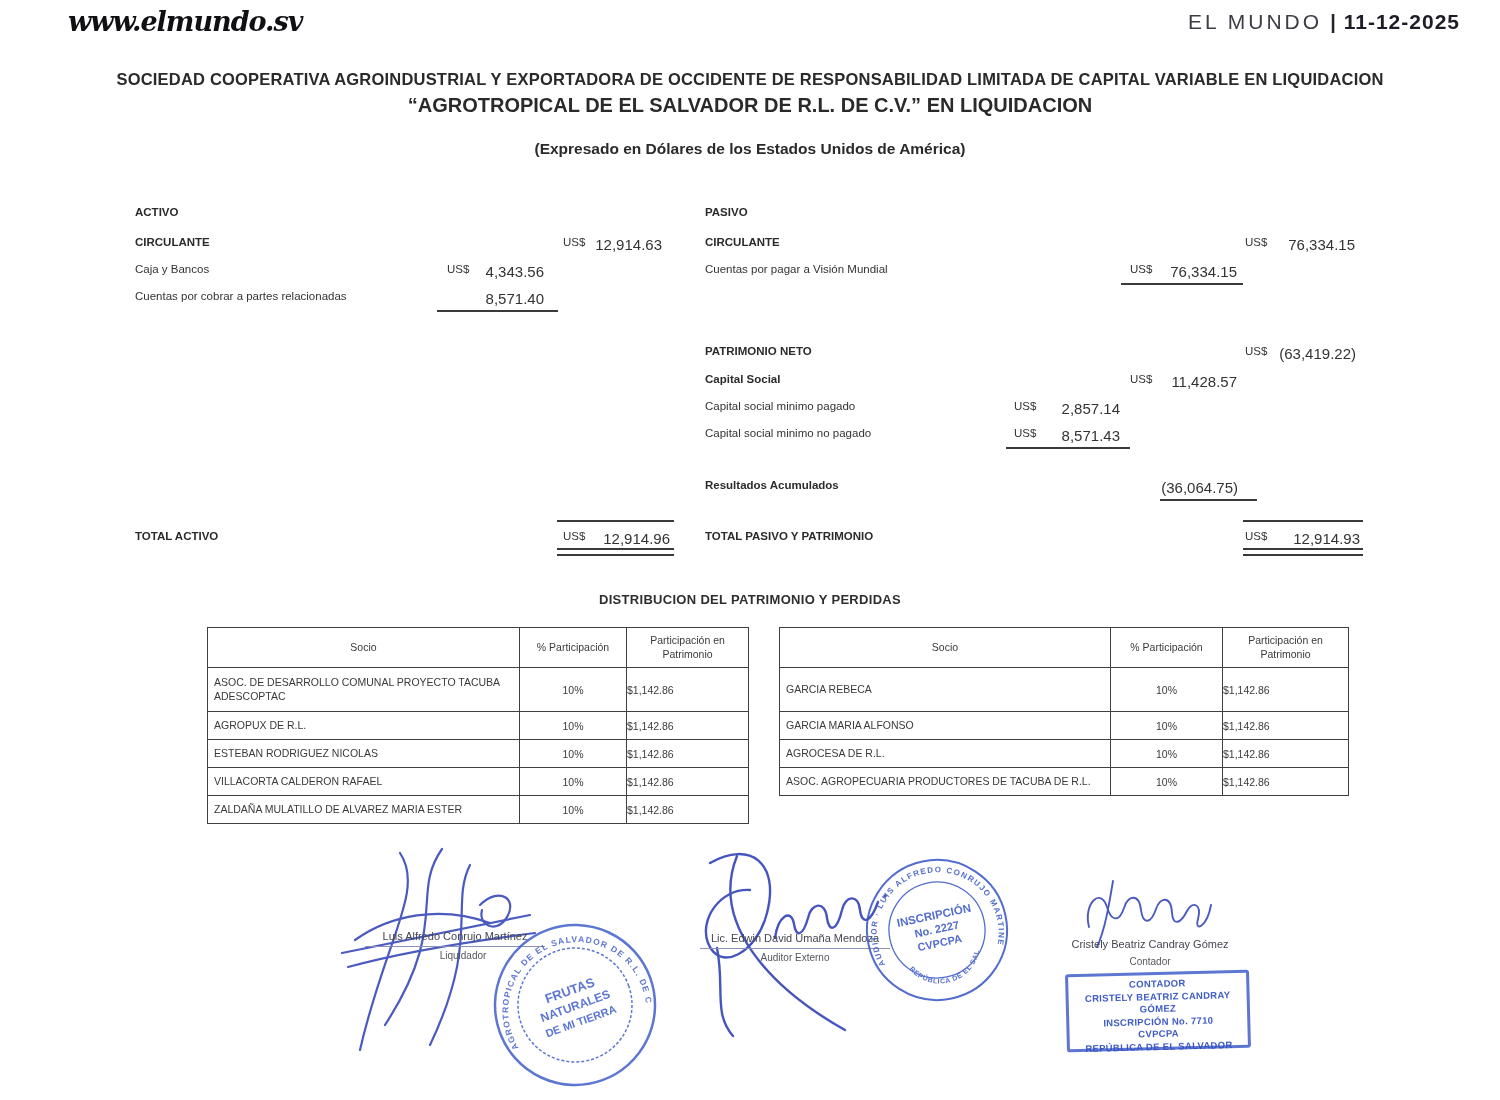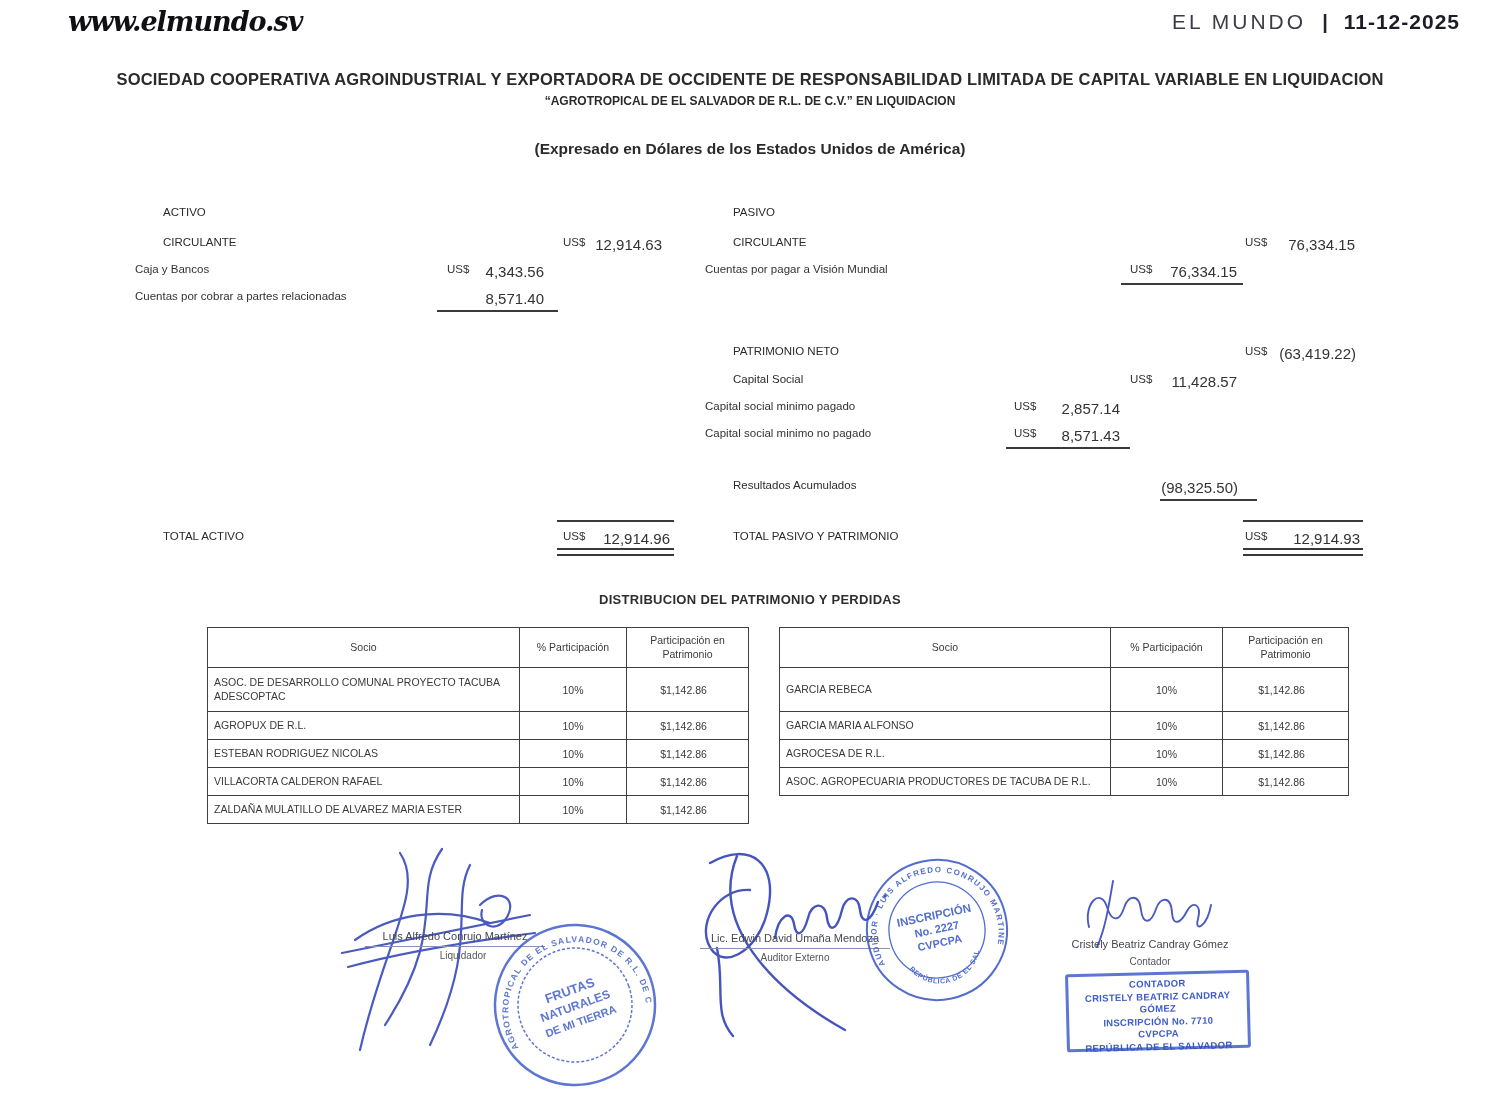--- a/index.html
+++ b/index.html
@@ -3,49 +3,49 @@
 <meta charset="utf-8">
 <style>
   * { margin:0; padding:0; box-sizing:border-box; }
   html,body { width:1500px; height:1100px; background:#ffffff; overflow:hidden;
               font-family:"Liberation Sans", sans-serif; }
   .page { position:relative; width:1500px; height:1100px; background:#fff; }
 
   
   .site-logo { position:absolute; left:68px; top:6px; font-family:"DejaVu Serif", serif;
                font-style:italic; font-weight:700; font-size:27px; color:#101014; letter-spacing:-1px; }
-  .mast-right { position:absolute; right:40px; top:10px; display:flex; align-items:center; gap:16px; }
+  .mast-right { position:absolute; right:40px; top:10px; display:flex; align-items:center; gap:8px; }
   .mast-brand { font-size:21px; letter-spacing:3px; color:#3c3c46; font-weight:500; }
   .mast-sep { font-size:20px; color:#23232d; font-weight:700; }
   .mast-date { font-size:21px; color:#1d1d27; font-weight:700; letter-spacing:1px; }
 
   
   .title-line { position:absolute; left:0; width:1500px; text-align:center; font-weight:700; color:#2a2a2a; }
   .t1 { top:70px;  font-size:16.5px; letter-spacing:.2px; }
-  .t2 { top:94px;  font-size:12px; }
+  .t2 { top:94px;  font-size:20px; }
   .t3 { top:117px; font-size:15.5px; }
   .t4 { top:140px; font-size:15.5px; }
 
   
   .bl { position:absolute; font-size:11.5px; color:#333336; white-space:nowrap; }
-  .bld { font-weight:400; color:#2b2b2e;margin-left:28px; }
+  .bld { font-weight:700; color:#2b2b2e; }
   .amt { position:absolute; font-size:15px; color:#333336; text-align:right; white-space:nowrap; }
   .rule { position:absolute; height:2px; background:#3a3a3d; }
   .rule2 { position:absolute; height:8px; border-top:2px solid #3a3a3d; border-bottom:2px solid #3a3a3d; }
 
   
   .dist-title { position:absolute; top:592px; left:0; width:1500px; text-align:center;
                 font-weight:700; font-size:13px; color:#2e2e31; letter-spacing:.3px; }
   table.dist { position:absolute; border-collapse:collapse; table-layout:fixed;
                font-size:10.5px; color:#3a3a3d; }
   table.dist td, table.dist th { border:1px solid #3f3f42; overflow:hidden; }
   table.dist th { font-weight:400; text-align:center; padding:2px 4px; line-height:1.3; }
   table.dist td.socio { text-align:left; padding:2px 6px; line-height:1.25; }
   table.dist td.pct { text-align:center; }
-  table.dist td.amount { text-align:center; padding-right:8px; }
+  table.dist td.amount { text-align:left; padding-right:8px; }
   table.dist tr.hdr { height:40px; }
   table.dist tr.r1  { height:44px; }
   table.dist tr.rn  { height:28px; }
   .tleft  { left:207px; top:627px; width:541px; }
   .tright { left:779px; top:627px; width:569px; }
 
   
   .sig-svg { position:absolute; }
   .sig-name { position:absolute; font-size:11px; color:#44464f; text-align:center; white-space:nowrap; }
   .sig-role { position:absolute; font-size:10px; color:#55565e; text-align:center; white-space:nowrap; }
@@ -117,21 +117,21 @@
   <span class="bl" style="left:705px;top:400px">Capital social minimo pagado</span>
   <span class="bl" style="left:1014px;top:400px">US$</span>
   <span class="amt" style="left:1046px;top:400px;width:74px">2,857.14</span>
 
   <span class="bl" style="left:705px;top:427px">Capital social minimo no pagado</span>
   <span class="bl" style="left:1014px;top:427px">US$</span>
   <span class="amt" style="left:1046px;top:427px;width:74px">8,571.43</span>
   <div class="rule" style="left:1006px;top:447px;width:124px"></div>
 
   <span class="bl bld" style="left:705px;top:479px">Resultados Acumulados</span>
-  <span class="amt" style="left:1160px;top:479px;width:78px">(98,325.50)</span>
+  <span class="amt" style="left:1160px;top:479px;width:78px">(36,064.75)</span>
   <div class="rule" style="left:1160px;top:499px;width:97px"></div>
 
   <div class="rule" style="left:1243px;top:520px;width:120px"></div>
   <span class="bl bld" style="left:705px;top:530px">TOTAL PASIVO Y PATRIMONIO</span>
   <span class="bl" style="left:1245px;top:530px">US$</span>
   <span class="amt" style="left:1279px;top:530px;width:81px">12,914.93</span>
   <div class="rule2" style="left:1243px;top:548px;width:120px"></div>
 
   <div class="dist-title">DISTRIBUCION DEL PATRIMONIO Y PERDIDAS</div>
 

